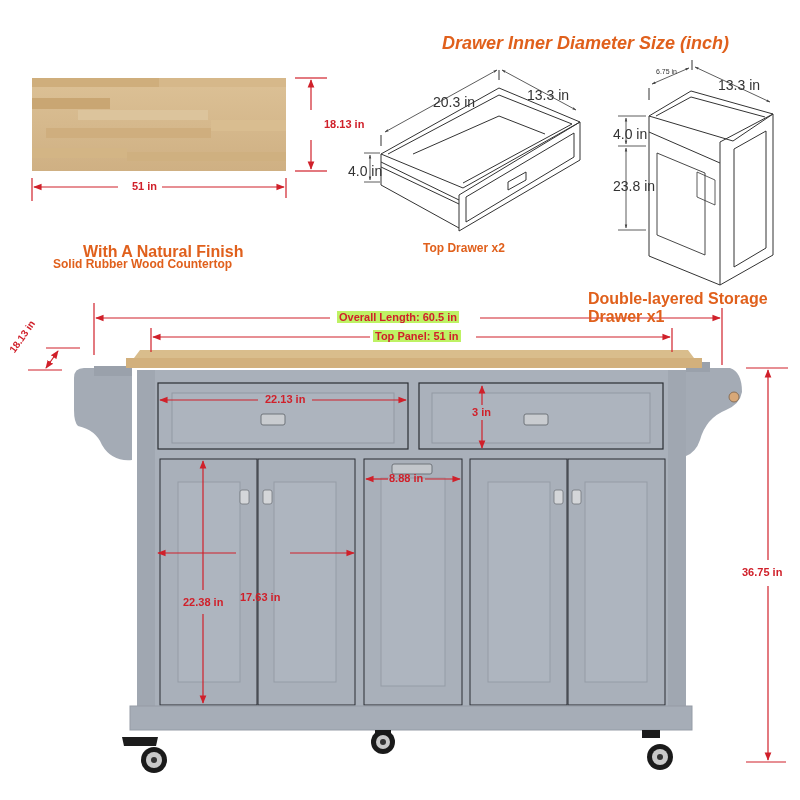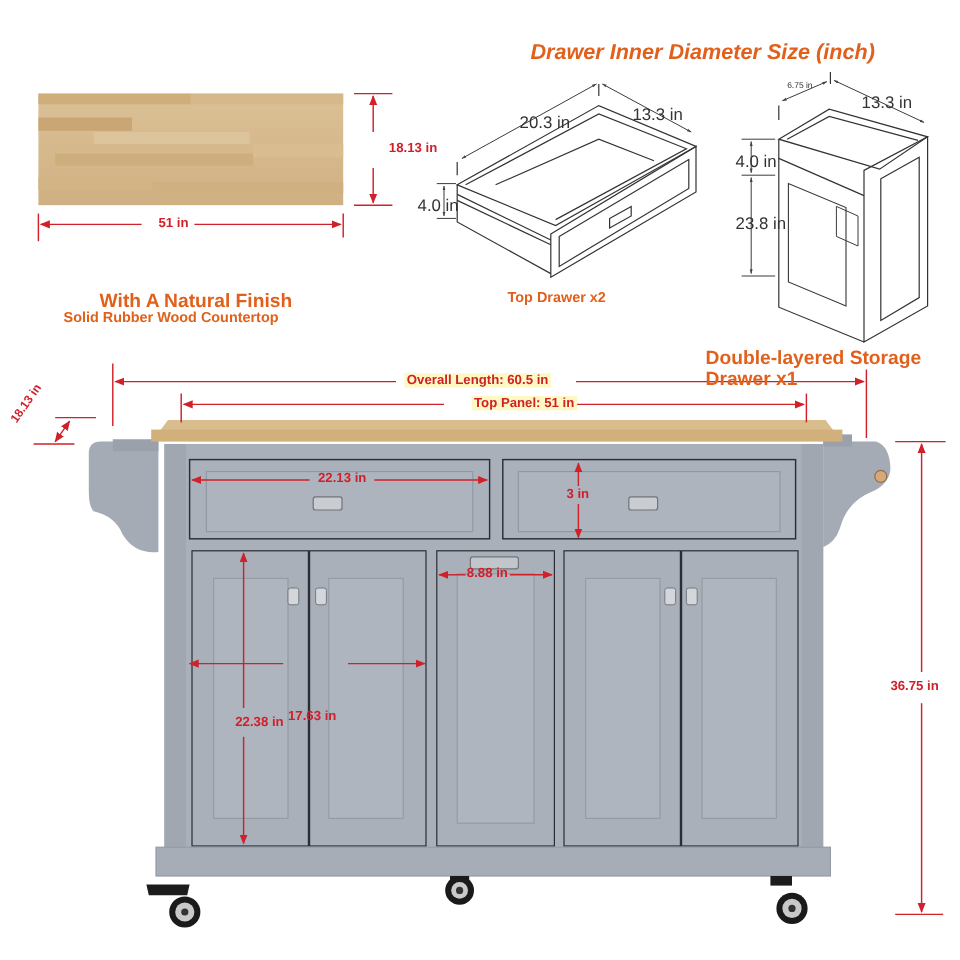--- a/index.html
+++ b/index.html
@@ -1,20 +1,20 @@
 <!DOCTYPE html>
 <html><head>
 <meta charset="utf-8">
 <style>
   * { box-sizing: border-box; margin: 0; padding: 0; }
   html, body { width: 800px; height: 800px; background: #ffffff; overflow: hidden; }
   body { position: relative; font-family: "Liberation Sans", sans-serif; }
   .abs { position: absolute; }
   .orange { color: #e0601c; font-weight: bold; font-family: "Liberation Sans", sans-serif; }
-  .red-t { color: #d0202a; font-weight: bold; font-size: 11px; font-family: "Liberation Sans", sans-serif; background: #fef9c3; padding: 0 2px; white-space: nowrap; }
+  .red-t { color: #d0202a; font-weight: bold; font-size: 11px; font-family: "Liberation Sans", sans-serif; background: #bef264; padding: 0 2px; white-space: nowrap; }
   .red-t.nobg { background: transparent; }
   .gray-t { color: #333; font-size: 14px; font-family: "Liberation Sans", sans-serif; white-space: nowrap; }
   svg { position: absolute; left: 0; top: 0; }
 </style>
 </head>
 <body>
 
 <svg width="800" height="800" viewBox="0 0 800 800">
   <defs>
     <marker id="ar" viewBox="0 0 10 10" refX="9" refY="5" markerWidth="7" markerHeight="7" orient="auto-start-reverse">
@@ -200,20 +200,20 @@
 <div class="abs gray-t" style="left:348px; top:163px;">4.0 in</div>
 <div class="abs orange" style="left:423px; top:241px; font-size:12px;">Top Drawer x2</div>
 
 <div class="abs gray-t" style="left:656px; top:68px; font-size:7px;">6.75 in</div>
 <div class="abs gray-t" style="left:718px; top:77px;">13.3 in</div>
 <div class="abs gray-t" style="left:613px; top:126px;">4.0 in</div>
 <div class="abs gray-t" style="left:613px; top:178px;">23.8 in</div>
 <div class="abs orange" style="left:588px; top:290px; font-size:16px;">Double-layered Storage Drawer x1</div>
 
 <div class="abs red-t" style="left:337px; top:311px;">Overall Length: 60.5 in</div>
-<div class="abs red-t" style="left:373px; top:330px;margin-left:20px;">Top Panel: 51 in</div>
+<div class="abs red-t" style="left:373px; top:330px;">Top Panel: 51 in</div>
 <div class="abs red-t nobg" style="left:6px; top:350px; transform:rotate(-55deg); transform-origin:left top; font-size:10px;">18.13 in</div>
 <div class="abs red-t nobg" style="left:740px; top:566px;">36.75 in</div>
 <div class="abs red-t nobg" style="left:263px; top:393px;">22.13 in</div>
 <div class="abs red-t nobg" style="left:470px; top:406px;">3 in</div>
 <div class="abs red-t nobg" style="left:387px; top:472px;">8.88 in</div>
 <div class="abs red-t nobg" style="left:238px; top:546px;margin-top:45px;">17.63 in</div>
-<div class="abs red-t nobg" style="left:194px; top:596px;">22.38 in</div>
+<div class="abs red-t nobg" style="left:181px; top:596px;">22.38 in</div>
 
 </body></html>

